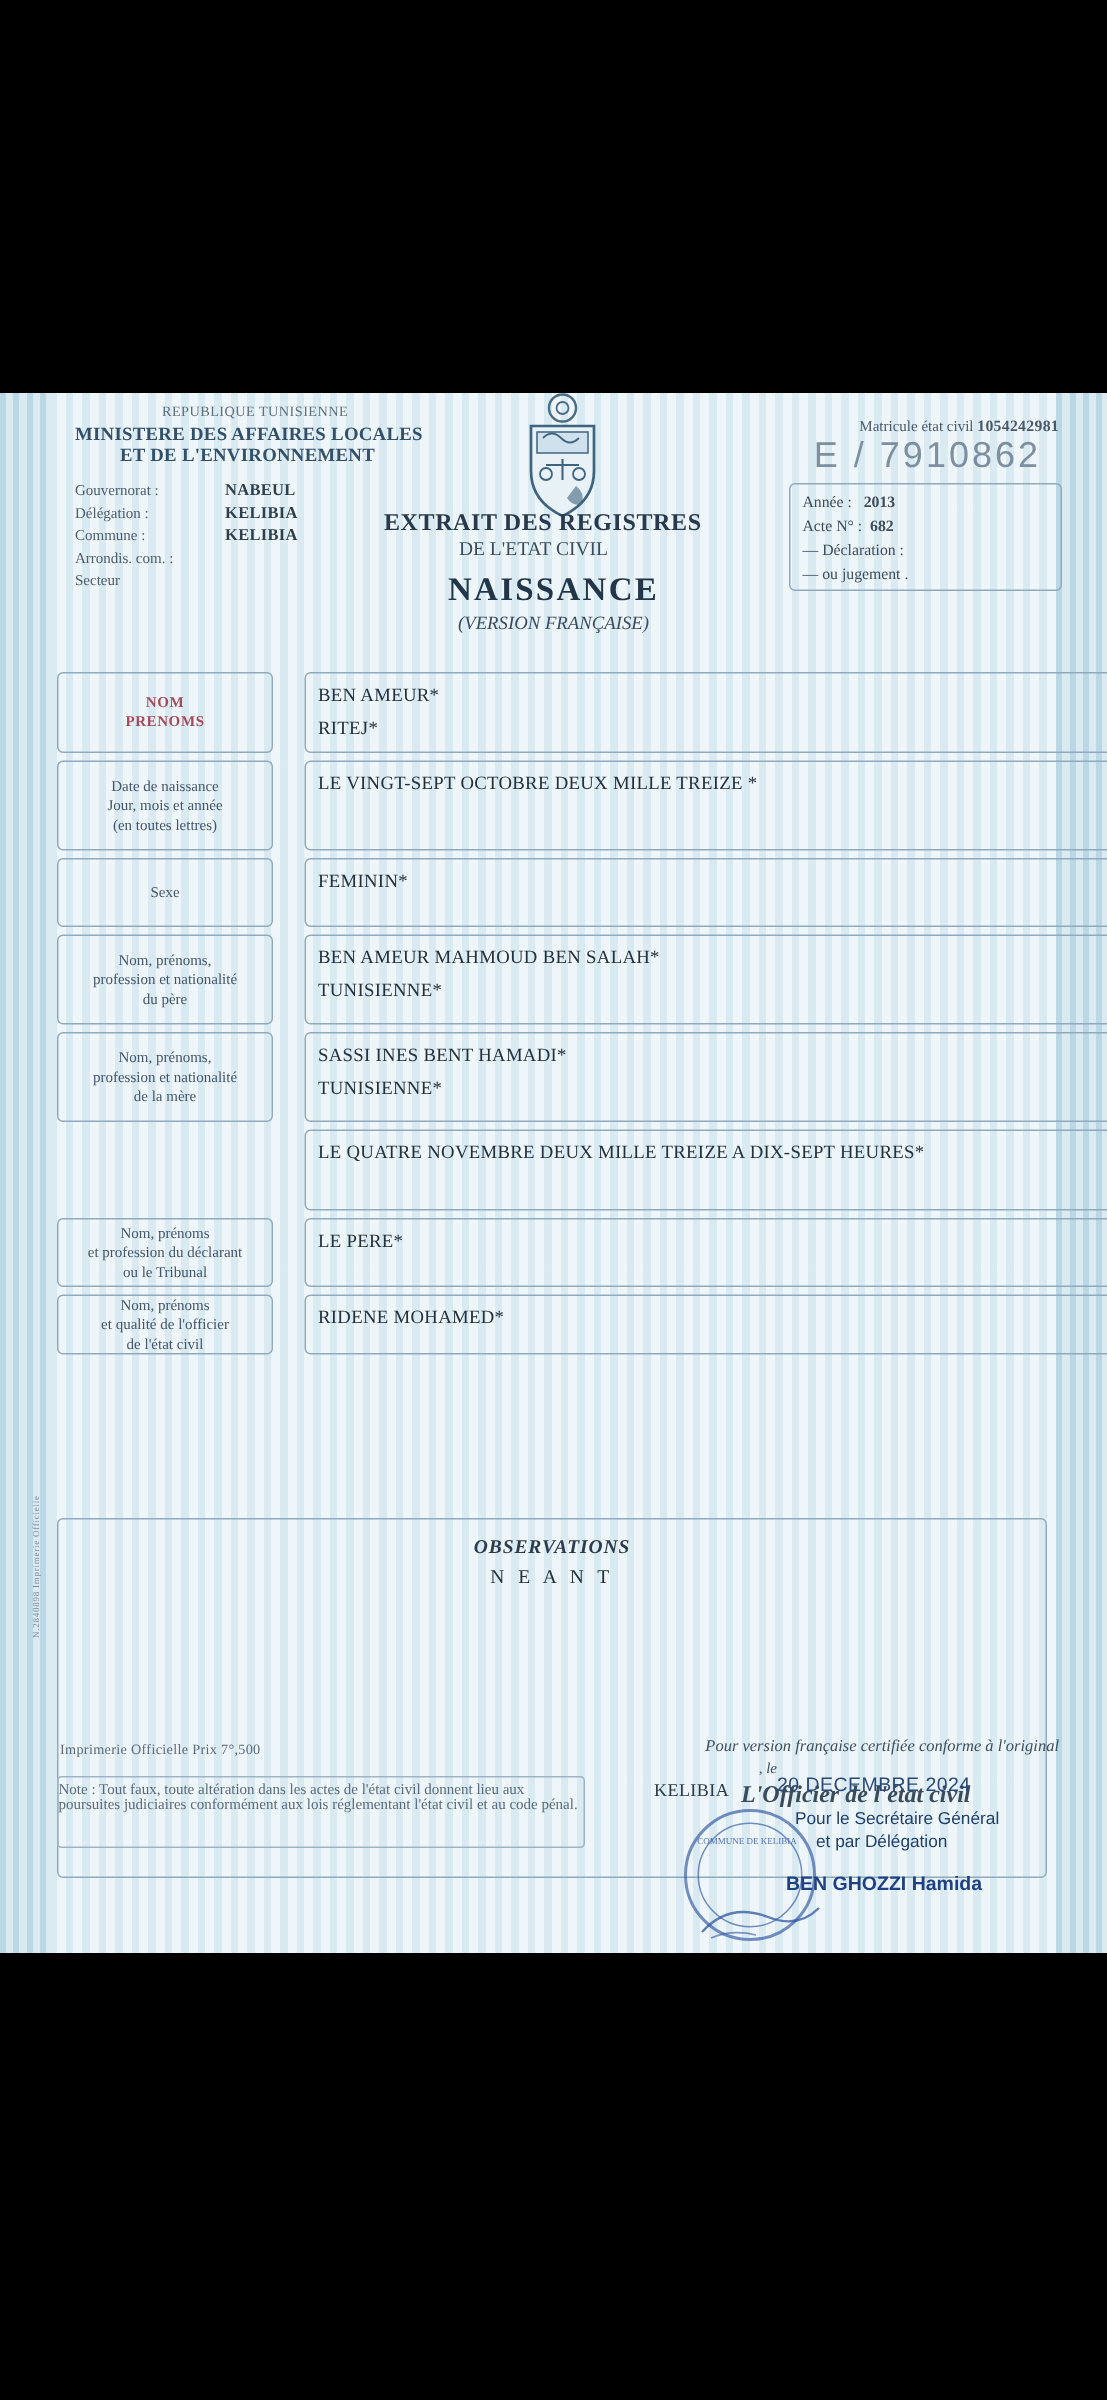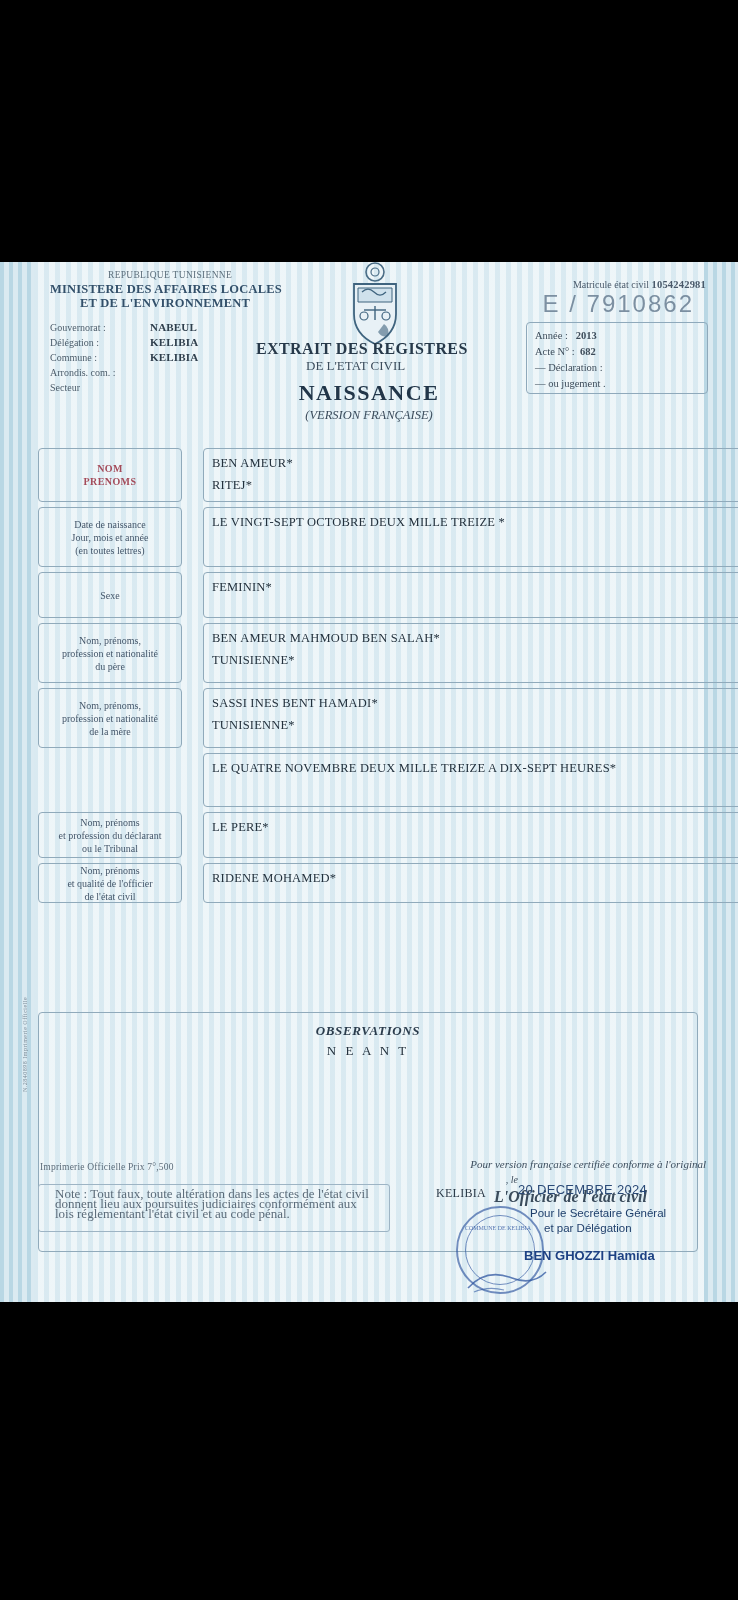--- a/index.html
+++ b/index.html
@@ -48,21 +48,21 @@
   .v2{margin-top:6px;}
   .row.h54{height:54px;}
   .row.h60{height:60px;}
   .row.h40{height:40px;}
 
   .obsbox{position:absolute;left:14px;top:706px;width:660px;height:240px;border:1px solid #90aabb;border-radius:4px;box-sizing:border-box;margin-top:44px;}
   .obs{text-align:center;margin-top:10px;font-size:13px;font-weight:bold;font-style:italic;letter-spacing:.6px;color:#2b3c4c;}
   .neant{text-align:center;margin-top:4px;font-size:13px;letter-spacing:3px;color:#23313d;}
 
   .imp{position:absolute;left:16px;top:900px;font-size:9.5px;color:#5b6b79;letter-spacing:.2px;}
-  .note{position:absolute;left:14px;top:922px;width:352px;height:48px;border:1px solid #9db4c4;border-radius:3px;box-sizing:border-box;padding:4px 16px;font-size:13px;line-height:10px;color:#5b6b79;}
+  .note{position:absolute;left:14px;top:922px;width:352px;height:48px;border:1px solid #9db4c4;border-radius:3px;box-sizing:border-box;padding:4px 0;font-size:10px;line-height:10px;color:#5b6b79;}
   .certi{position:absolute;right:8px;top:896px;font-size:11px;font-style:italic;color:#3d4e5e;}
   .le{position:absolute;right:196px;top:912px;font-size:10px;font-style:italic;color:#3d4e5e;}
   .kelibia{position:absolute;left:412px;top:924px;font-size:12px;color:#2b3a48;letter-spacing:.3px;}
   .offic{position:absolute;left:470px;top:926px;font-size:16px;font-style:italic;font-weight:bold;color:#3a4b5b;}
   .handdate{position:absolute;left:494px;top:920px;font-size:13px;font-family:"Liberation Sans",sans-serif;color:#2b4a77;letter-spacing:.3px;}
   .sg{position:absolute;left:506px;top:944px;font-size:11.5px;font-family:"Liberation Sans",sans-serif;color:#1f3f6b;line-height:15px;}
   .sg i{font-style:normal;display:block;padding-left:14px;}
   .signame{position:absolute;left:500px;top:986px;font-size:13px;font-weight:bold;font-family:"Liberation Sans",sans-serif;color:#1d4183;}
   .stamp{position:absolute;left:432px;top:944px;width:84px;height:84px;border:2px solid #2f56a0;border-radius:50%;opacity:.65;}
   .stamp:after{content:"";position:absolute;left:7px;top:7px;right:7px;bottom:7px;border:1px solid #2f56a0;border-radius:50%;}

